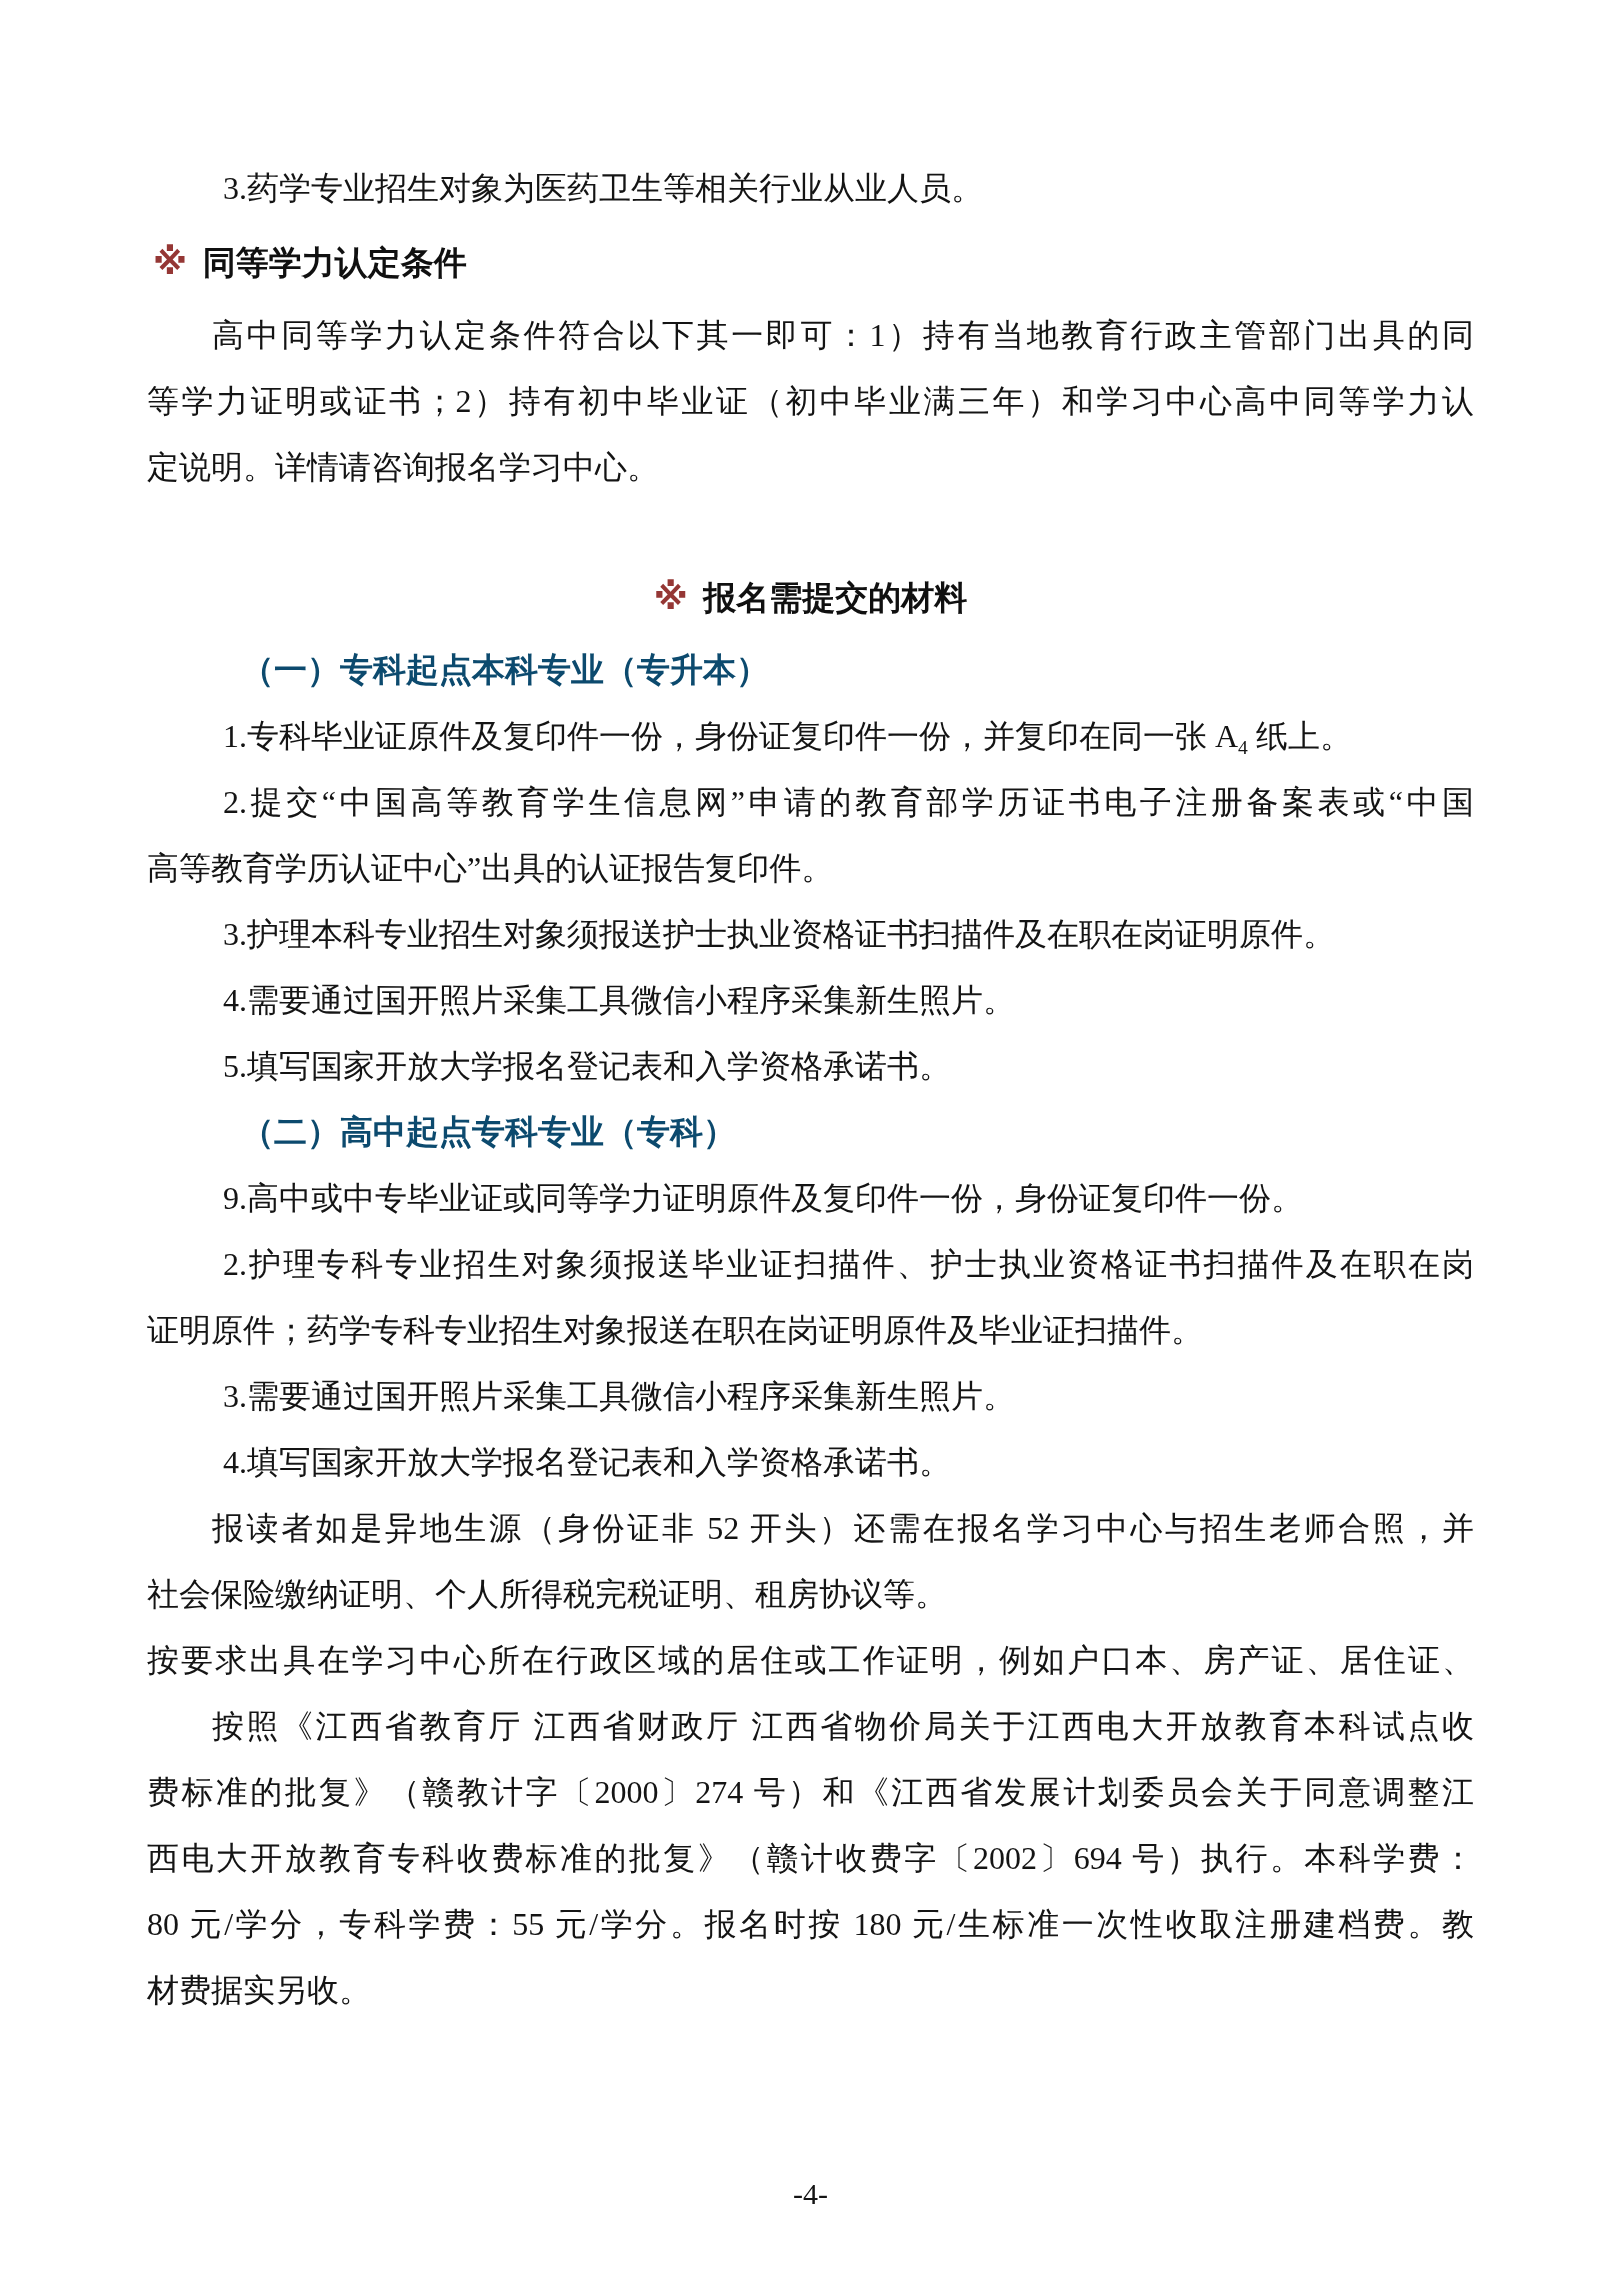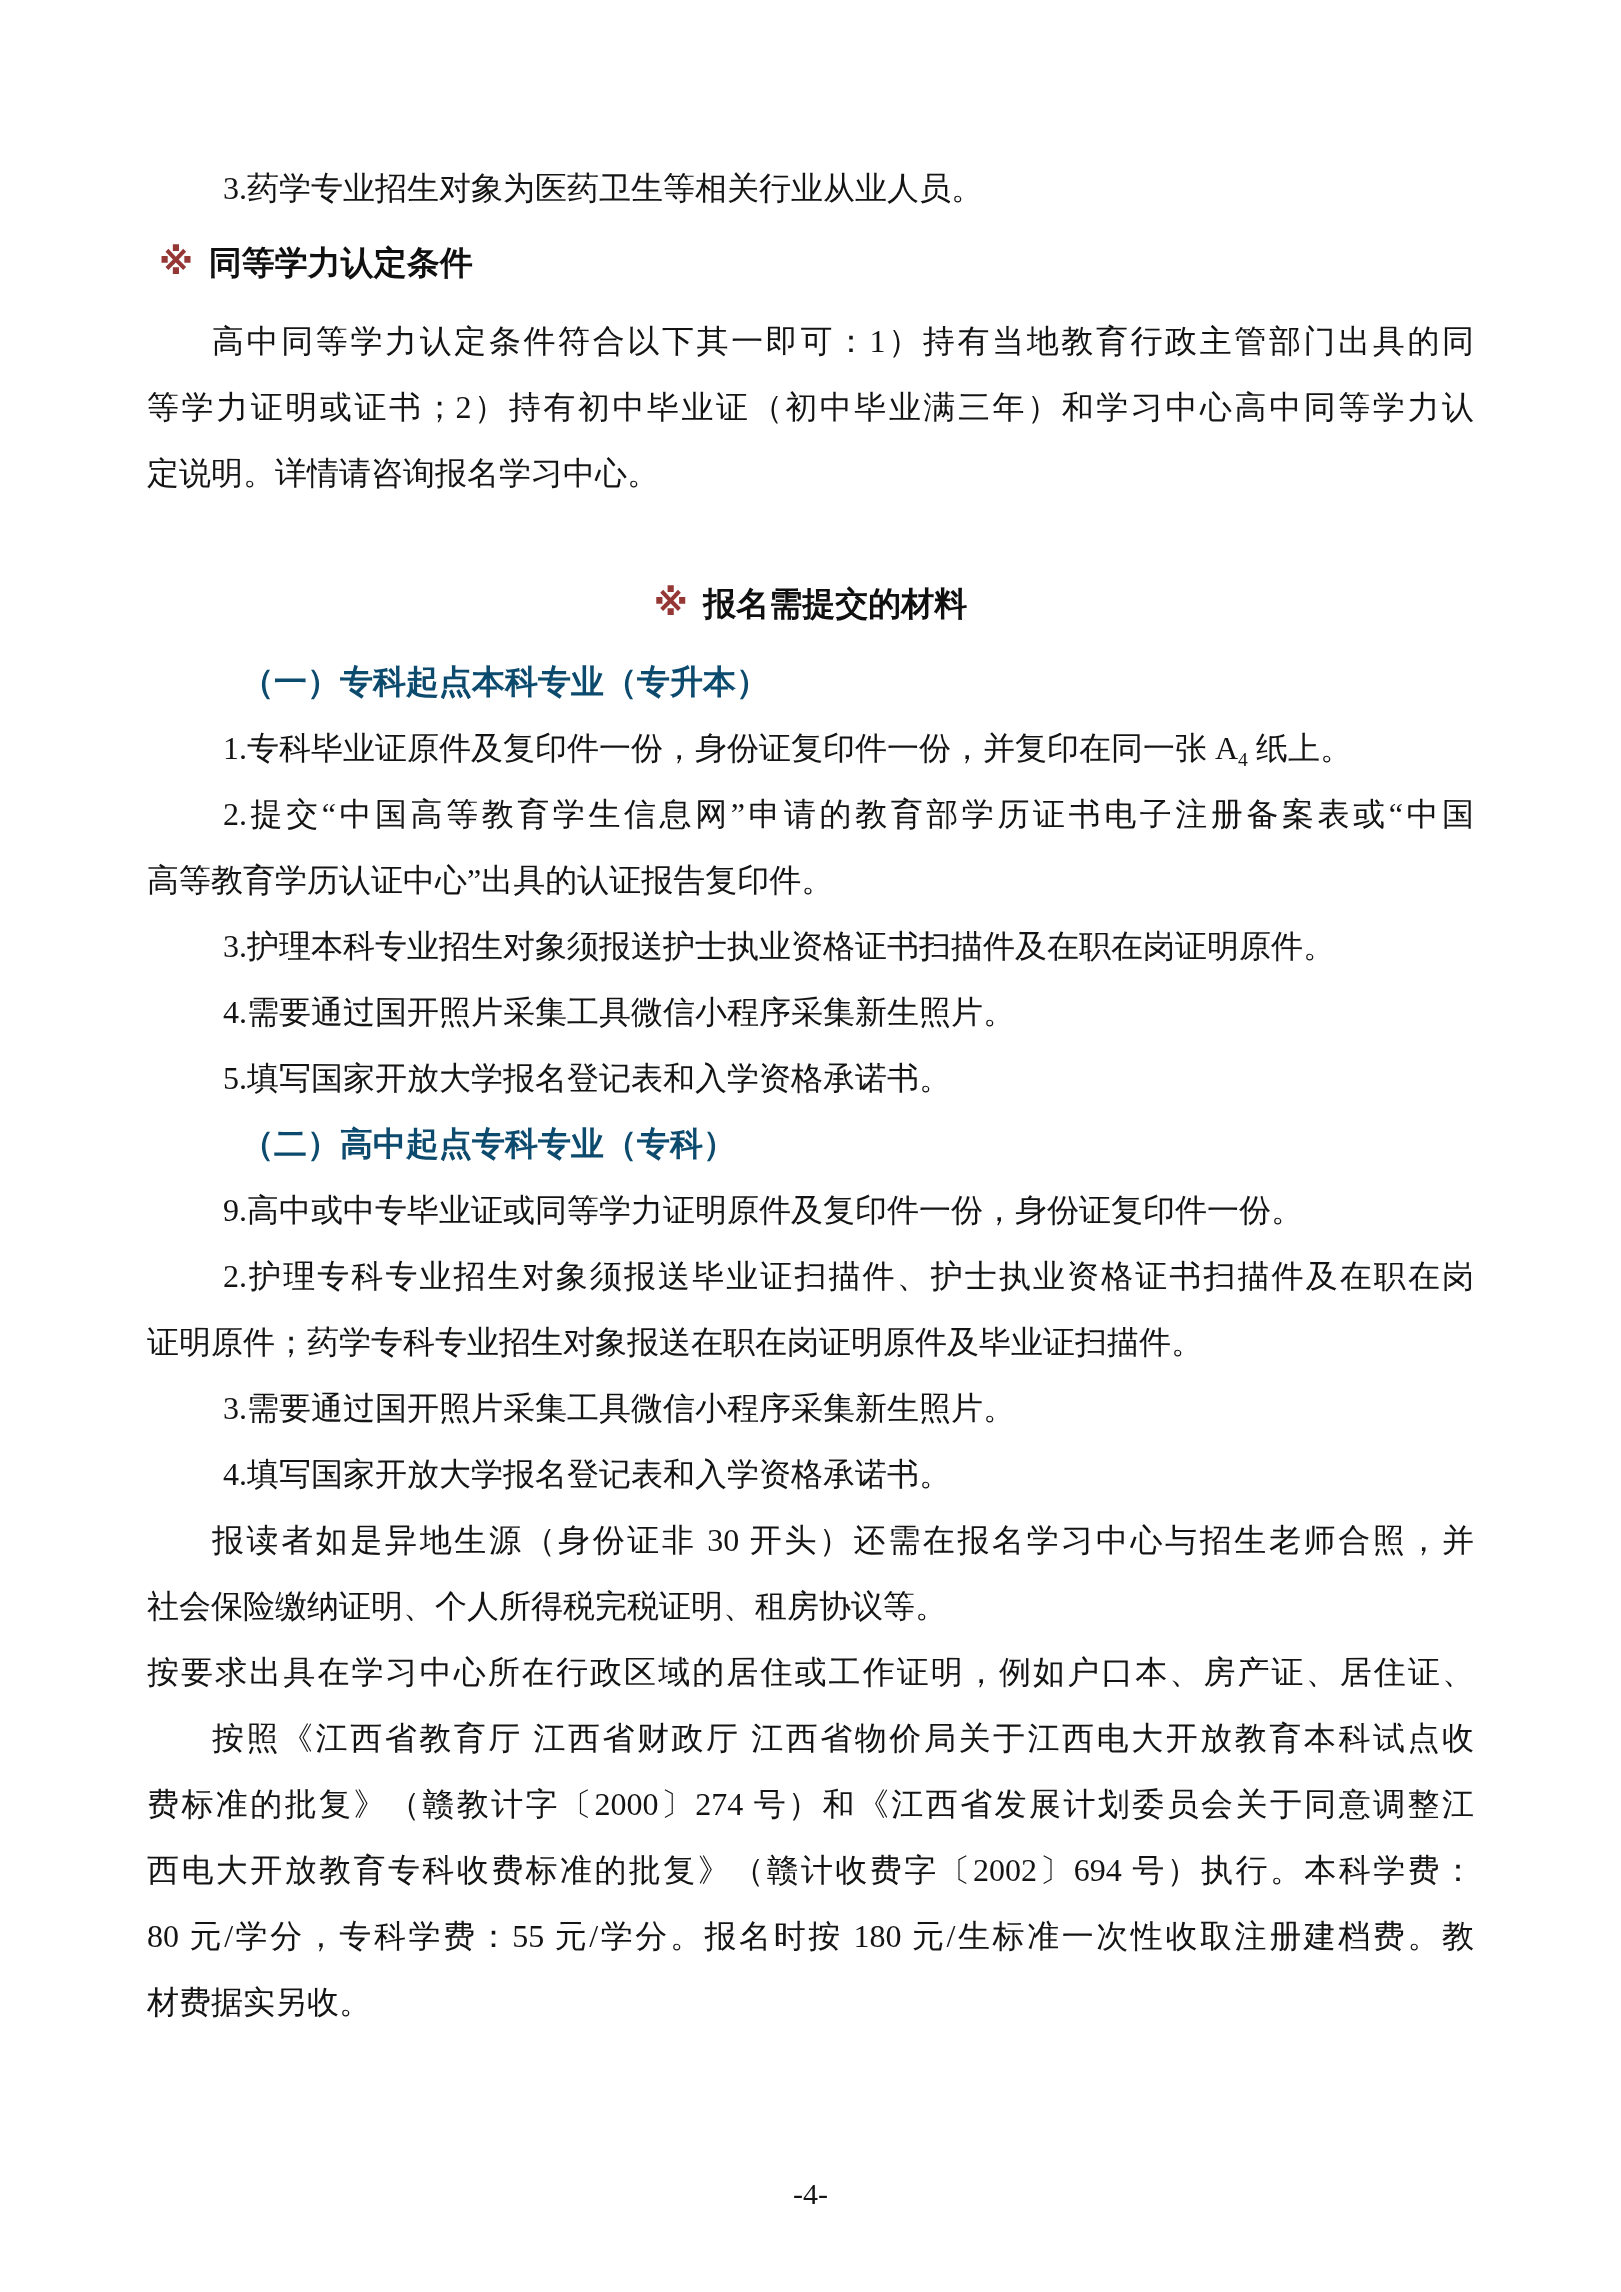--- a/index.html
+++ b/index.html
@@ -14,21 +14,21 @@
     font-family: "Liberation Serif", "DejaVu Serif", serif;
     color: #141414;
     overflow: hidden;
   }
   p { margin: 0; font-size: 32px; line-height: 66px; }
   .line { display: block; text-align: justify; }
   .line.fill { text-align-last: justify; }
   .ind-para { text-indent: 65px; }
   .ind-item { text-indent: 76px; }
   .sec-header {
-    margin: 12px;
+    margin: 6px;
     font-size: 33px;
     line-height: 66px;
     font-family: "Liberation Sans", "DejaVu Sans", sans-serif;
     font-weight: 700;
     color: #101010;
   }
   .sec-header .mark {
     font-size: 35px;
     margin-right: 15.7px;
     font-weight: 700;
@@ -112,21 +112,21 @@
     <span class="line">证明原件；药学专科专业招生对象报送在职在岗证明原件及毕业证扫描件。</span>
   </p>
   <p>
     <span class="line ind-item">3.需要通过国开照片采集工具微信小程序采集新生照片。</span>
   </p>
   <p>
     <span class="line ind-item">4.填写国家开放大学报名登记表和入学资格承诺书。</span>
   </p>
 
   <p>
-    <span class="line fill ind-para">报读者如是异地生源（身份证非 30 开头）还需在报名学习中心与招生老师合照，并</span>
+    <span class="line fill ind-para">报读者如是异地生源（身份证非 52 开头）还需在报名学习中心与招生老师合照，并</span>
     <span class="line">社会保险缴纳证明、个人所得税完税证明、租房协议等。</span>
     <span class="line fill">按要求出具在学习中心所在行政区域的居住或工作证明，例如户口本、房产证、居住证、</span>
   </p>
 
   <p>
     <span class="line fill ind-para">按照《江西省教育厅 江西省财政厅 江西省物价局关于江西电大开放教育本科试点收</span>
     <span class="line fill">费标准的批复》（赣教计字〔2000〕274 号）和《江西省发展计划委员会关于同意调整江</span>
     <span class="line fill">西电大开放教育专科收费标准的批复》（赣计收费字〔2002〕694 号）执行。本科学费：</span>
     <span class="line fill">80 元/学分，专科学费：55 元/学分。报名时按 180 元/生标准一次性收取注册建档费。教</span>
     <span class="line">材费据实另收。</span>

